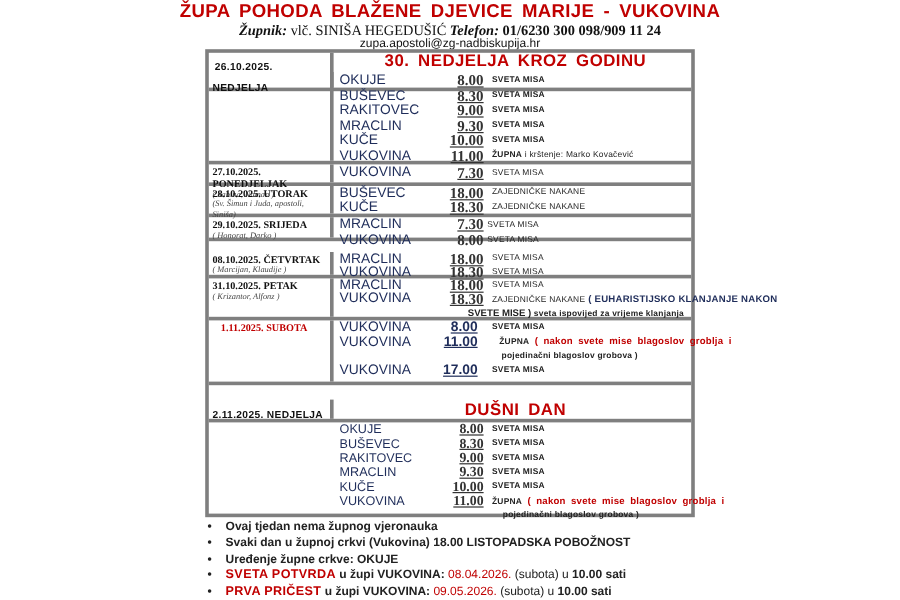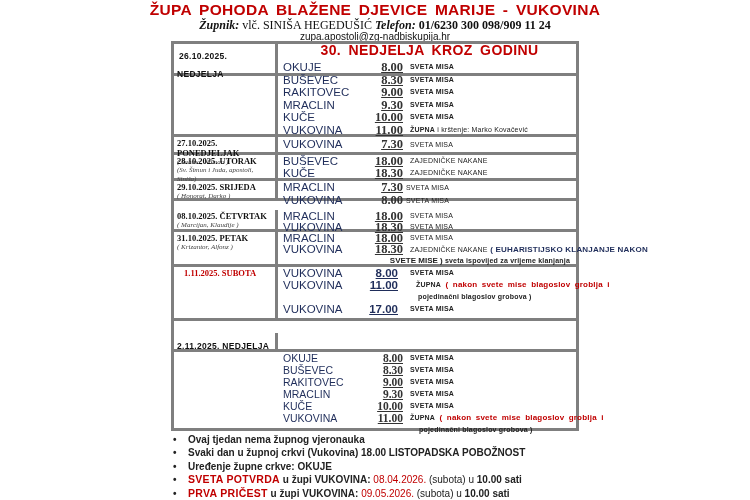--- a/index.html
+++ b/index.html
@@ -213,20 +213,23 @@
           <span class="time sans" style="width:45px;">17.00</span>
           <span class="desc">SVETA MISA</span>
         </div>
     </div>
   </div>
 
   <div class="row" style="top:289px;height:19px;">
     <div class="lcell" style="text-align:left;padding-top:2px;">
       <span class="date-sans" style="padding-left:0;">2.11.2025.  NEDJELJA</span>
     </div>
+    <div class="rcell">
+      <div class="feast" style="font-size:14px;line-height:16px;">DUŠNI  DAN</div>
+    </div>
   </div>
 
   <div class="row last" style="top:308px;height:76px;">
     <div class="rcell">
       <div class="ln" style="height:12px;line-height:12px;">
           <span class="place" style="font-size:10.5px;">OKUJE</span>
           <span class="time" style="font-size:11.5px;">8.00</span>
           <span class="desc">SVETA  MISA</span>
         </div>
       <div class="ln" style="height:12px;line-height:12px;">

